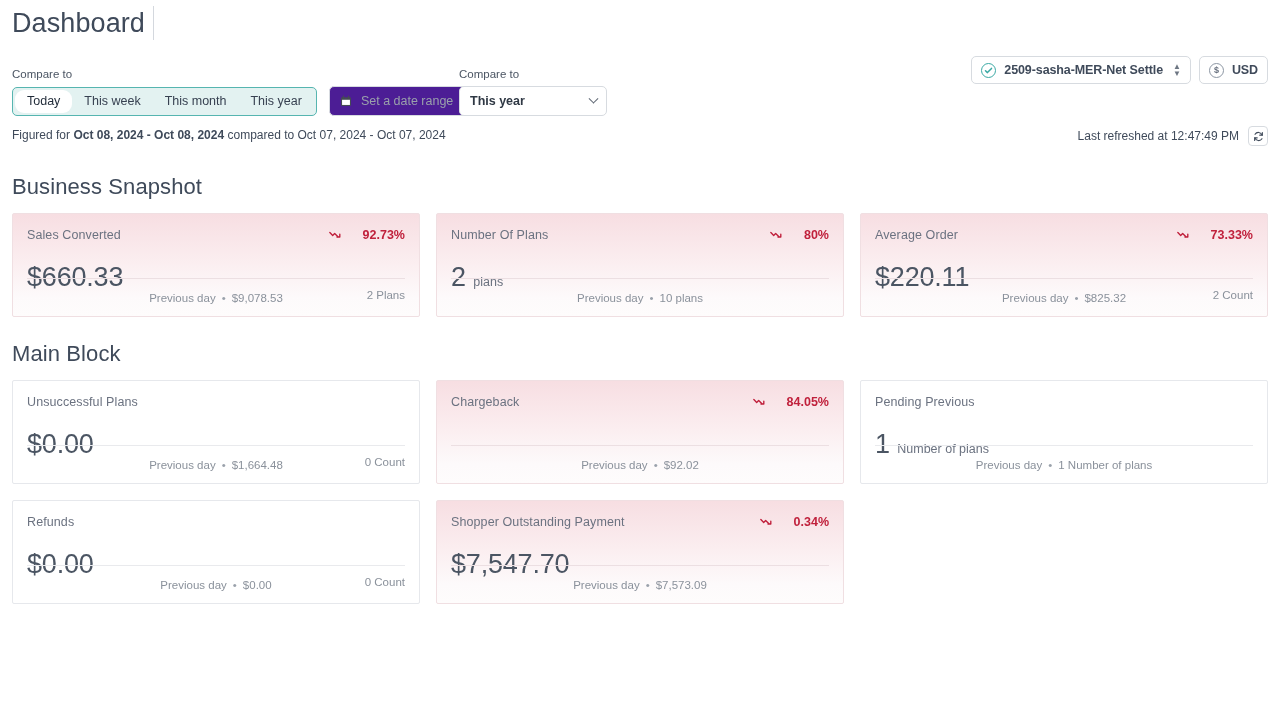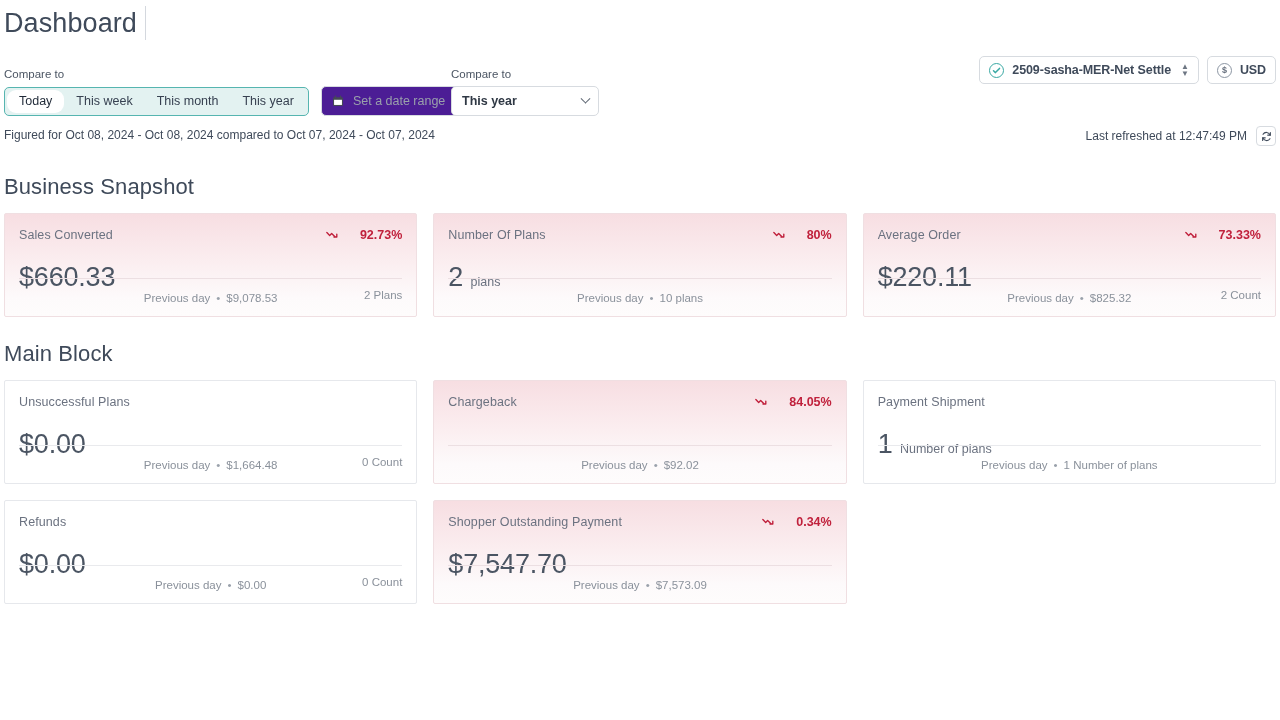--- a/index.html
+++ b/index.html
@@ -3,21 +3,21 @@
 <meta charset="utf-8">
 <style>
   * { box-sizing: border-box; margin: 0; padding: 0; }
   html, body {
     width: 1280px; height: 720px;
     background: #ffffff;
     font-family: "Liberation Sans", sans-serif;
     color: #3f4a5a;
     overflow: hidden;
   }
-  .page { position: relative; width: 1280px; height: 720px; padding: 0 4px; }
+  .page { position: relative; width: 1280px; height: 720px; padding: 0 12px; }
 
   
   .topbar { position: relative; height: 52px; }
   .page-title {
     position: absolute; left: 0; top: 6px;
     font-size: 27px; font-weight: 400; color: #3f4a5a;
     letter-spacing: .1px; line-height: 34px;
     border-right: 1px solid #d4d8de; padding-right: 8px;
   }
   .top-right {
@@ -81,21 +81,21 @@
   }
   .select .chev {
     position: absolute; right: 9px; top: 50%; margin-top: -3px;
     width: 7px; height: 7px; border-right: 1.4px solid #5b6470;
     border-bottom: 1.4px solid #5b6470; transform: rotate(45deg) translate(-2px,-2px);
   }
 
   
   .figured-row { position: relative; margin-top: 8px; height: 22px; }
   .figured { font-size: 12px; color: #3f4a5a; }
-  .figured b { font-weight: 400; text-align: center; }
+  .figured b { font-weight: 700; text-align: center; }
   .refresh-wrap {
     position: absolute; right: 0; top: -2px;
     display: flex; align-items: center; gap: 9px;
   }
   .refresh-txt { font-size: 12px; color: #3f4a5a; }
   .refresh-btn {
     width: 20px; height: 20px; border: 1px solid #d7dbe0; border-radius: 4px;
     background: #fff; display: flex; align-items: center; justify-content: center;
     cursor: pointer; color: #3f4a5a;
   }
@@ -325,21 +325,21 @@
           </div>
           <div class="card-foot">
             <span>Previous day</span>
             <span class="dot">•</span>
             <span>$92.02</span>
           </div>
         </div>
 
         <div class="card">
           <div class="card-head">
-            <span class="card-title">Payment Shipment</span>
+            <span class="card-title">Pending Previous</span>
           </div>
           <div class="card-body">
             <span class="value">1</span>
             <span class="unit-inline">Number of plans</span>
           </div>
           <div class="card-foot">
             <span>Previous day</span>
             <span class="dot">•</span>
             <span>1 Number of plans</span>
           </div>

